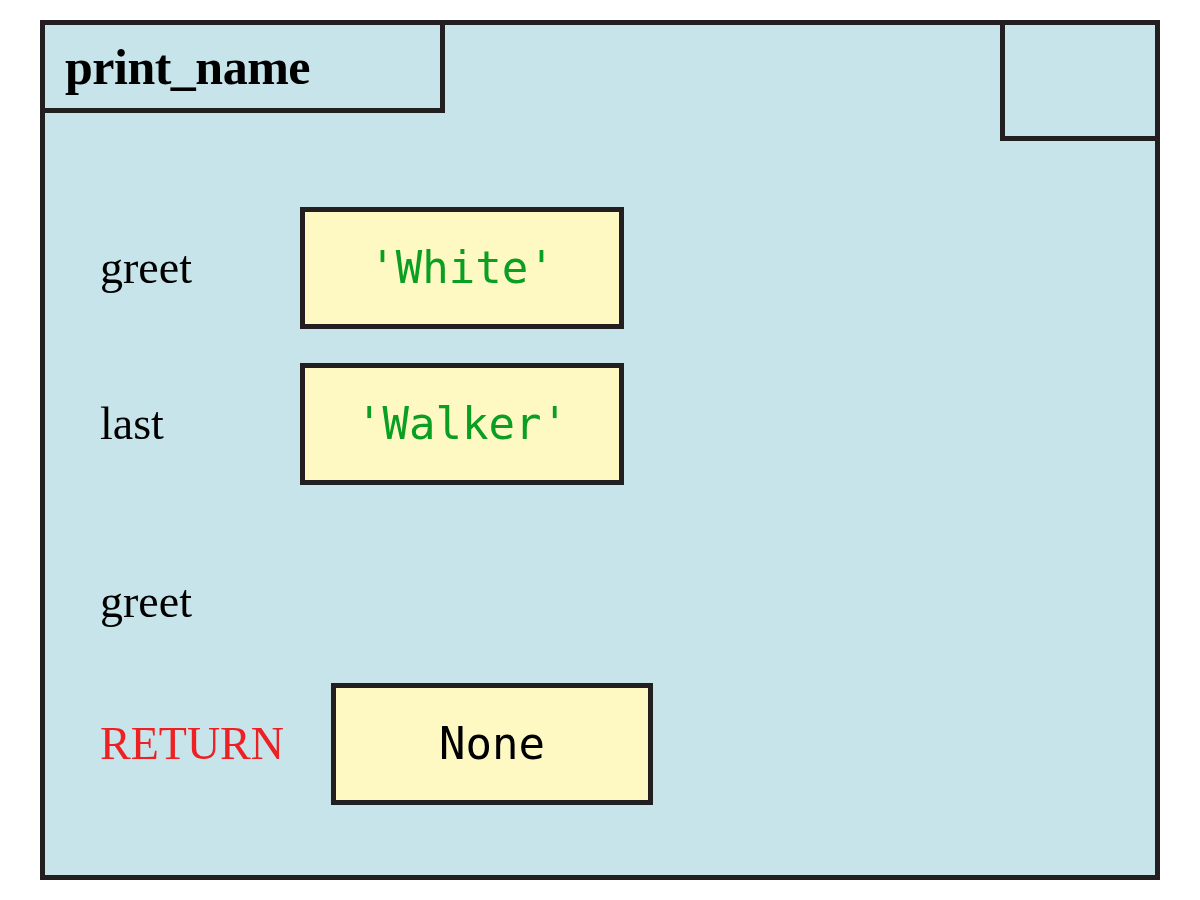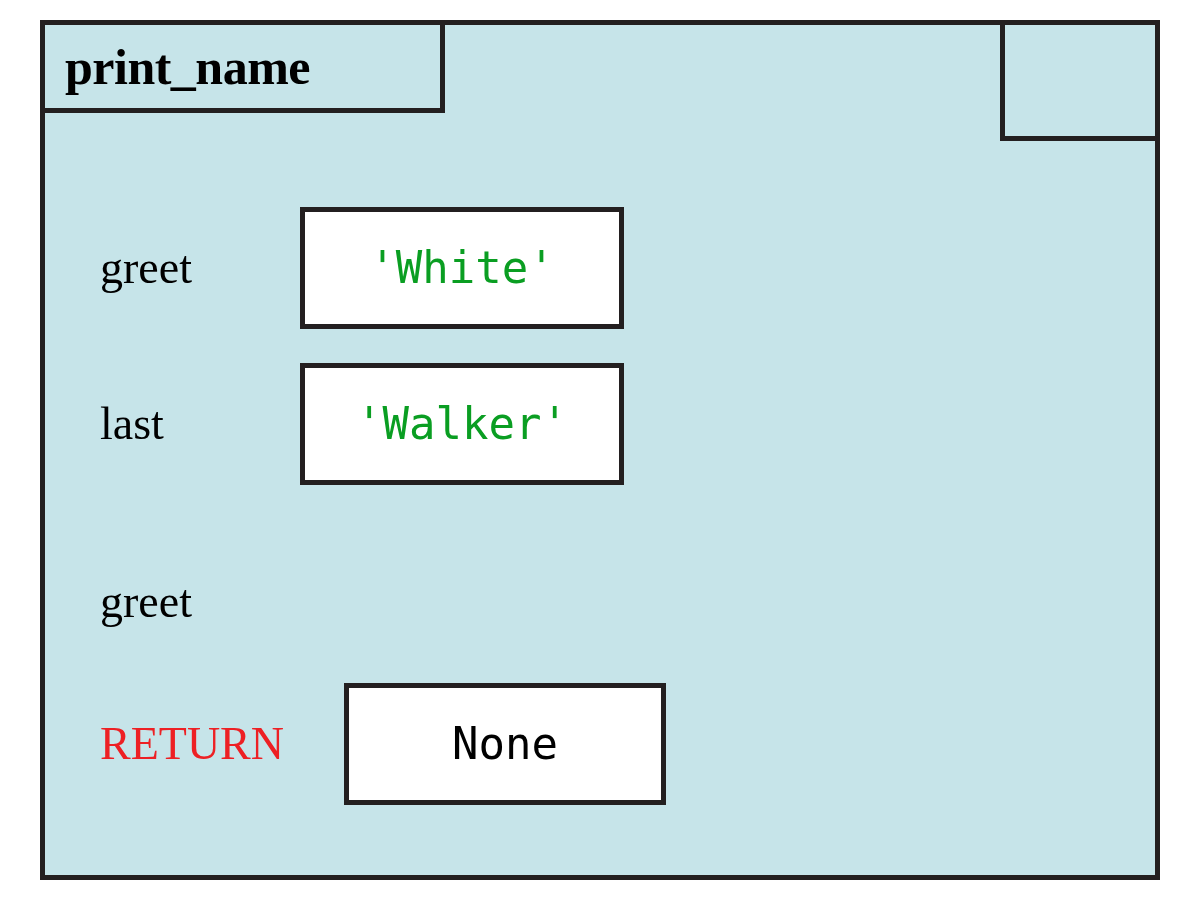--- a/index.html
+++ b/index.html
@@ -102,21 +102,21 @@
     flex: 0 0 200px;
     white-space: nowrap;
   }
   .var-label.return-label {
     font-weight: normal;
     color: #ed2024;
     font-size: 46px;
   }
 
   .value-box {
-    background: #ffffff;
+    background: #fef9c3;
     border: 5px solid #231f20;
     box-sizing: border-box;
     height: 122px;
     display: flex;
     align-items: center;
     justify-content: center;
     padding: 0 14px;
   }
   .value-text {
     font-family: "DejaVu Sans Mono", "Liberation Mono", monospace;
@@ -124,21 +124,21 @@
     line-height: 1;
     white-space: pre;
   }
   .value-text.str { color: #0a9e22; }
   .value-text.none { color: #000000; }
 
   
   .var-row.r0 .value-box { width: 324px; }
   .var-row.r1 .value-box { width: 324px; }
   .var-row.r2 .value-box { width: 764px; }
-  .var-row.r3 .value-box { width: 322px; margin-left: 44px; align-items: center; }
+  .var-row.r3 .value-box { width: 322px; margin-left: 31px; align-items: center; }
 </style>
 </head>
 <body>
 
 <div id="canvas">
 
   <div class="frame">
 
     <div class="frame-name-box">
       <span class="frame-name">print_name</span>

